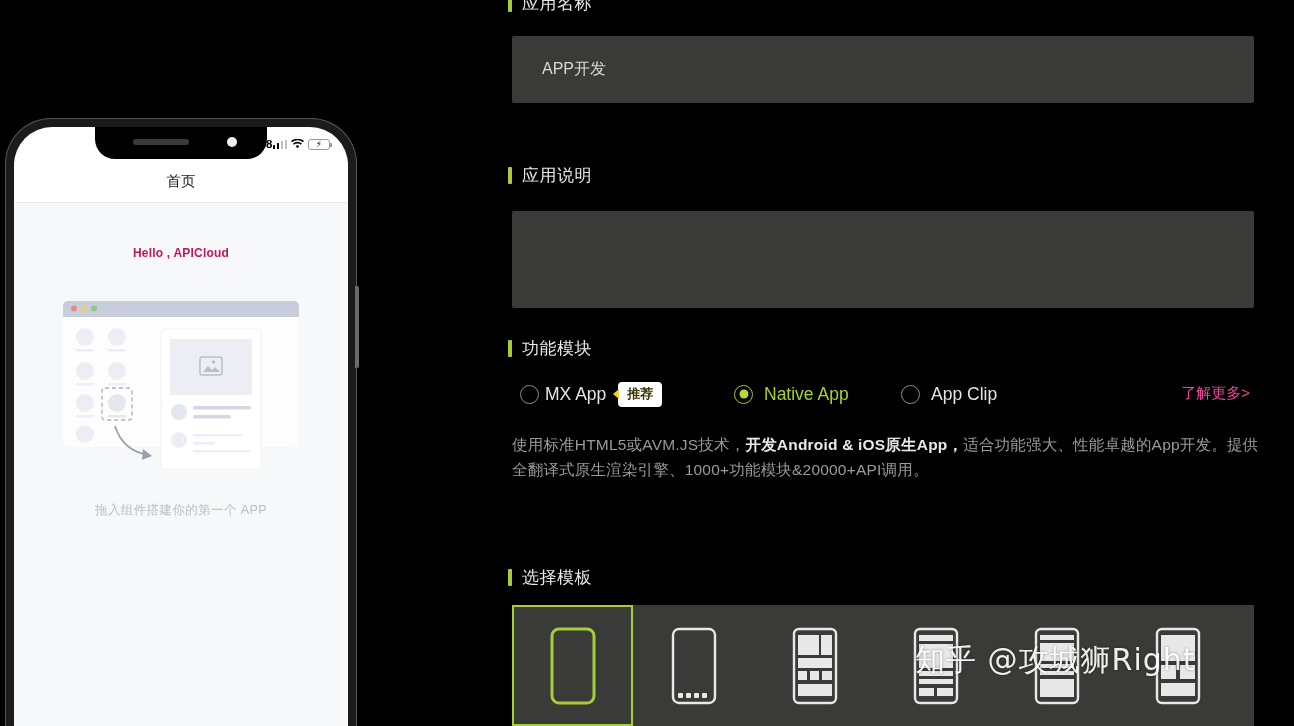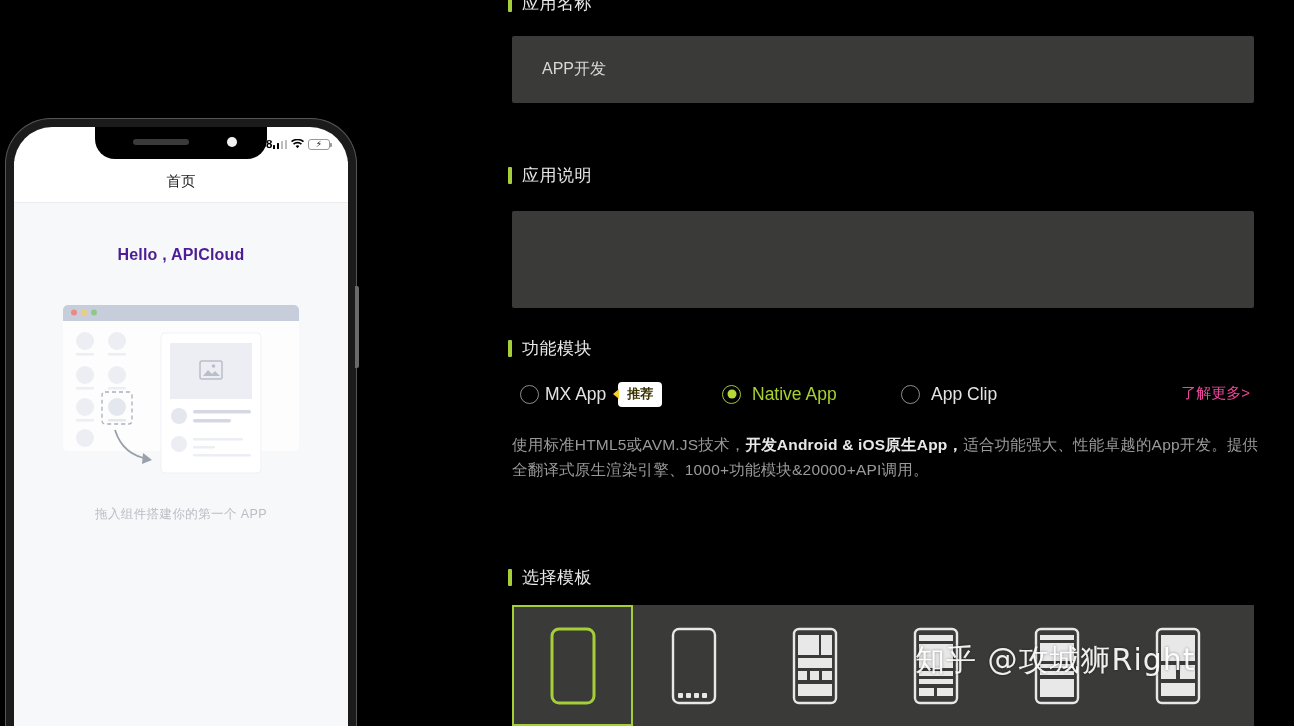--- a/index.html
+++ b/index.html
@@ -70,21 +70,21 @@
   .navbar {
     height: 42px; display:flex; align-items:center; justify-content:center;
     font-size: 14.5px; color:#222; background:#fff;
     border-bottom: 1px solid #ececec;
   }
   .page-body {
     background:#f7f8fa; height: calc(100% - 76px);
     display:flex; flex-direction:column; align-items:center;
   }
   .hello {
-    margin-top: 43px; font-size: 16px; font-weight: bold; color:#4c1d95;
+    margin-top: 43px; font-size: 12px; font-weight: bold; color:#be185d;
     letter-spacing: .2px;
   }
   .illus { margin-top: 35px; width: 248px; height: 185px; position: relative; }
   .illus-caption {
     margin-top: 22px; font-size: 12.5px; color:#b9bdc4; letter-spacing:.4px;
   }
   .side-btn {
     position:absolute; right:-2px; top:168px; width: 4px; height: 82px;
     background:#6a6a6a; border-radius: 0 2px 2px 0;
   }
@@ -134,21 +134,21 @@
     position: relative; margin-left: 6px; background:#ffffff; color:#3a3000;
     font-size: 13px; padding: 3px 9px 4px; border-radius: 4px; font-weight: bold;
     white-space:nowrap;
   }
   .badge::before {
     content:''; position:absolute; left:-5px; top:7px;
     border-top: 5px solid transparent; border-bottom: 5px solid transparent;
     border-right: 6px solid #f5cf2a;
   }
   #radio-mx { position:absolute; left:8px;gap:6px; }
-  #radio-native { position:absolute; left:210px; }
+  #radio-native { position:absolute; left:222px; }
   #radio-clip { position:absolute; left:389px; }
   .learn-more {
     position:absolute; right: 22px; top: 6px;
     font-size: 15px; color:#ec4899; cursor:pointer; white-space:nowrap;text-align:center;
   }
 
   .desc-text {
     position:absolute; left:17px; top:432px; width: 748px;
     font-size: 15.5px; line-height: 1.62; color:#9a9a9a; letter-spacing:.2px;
   }

